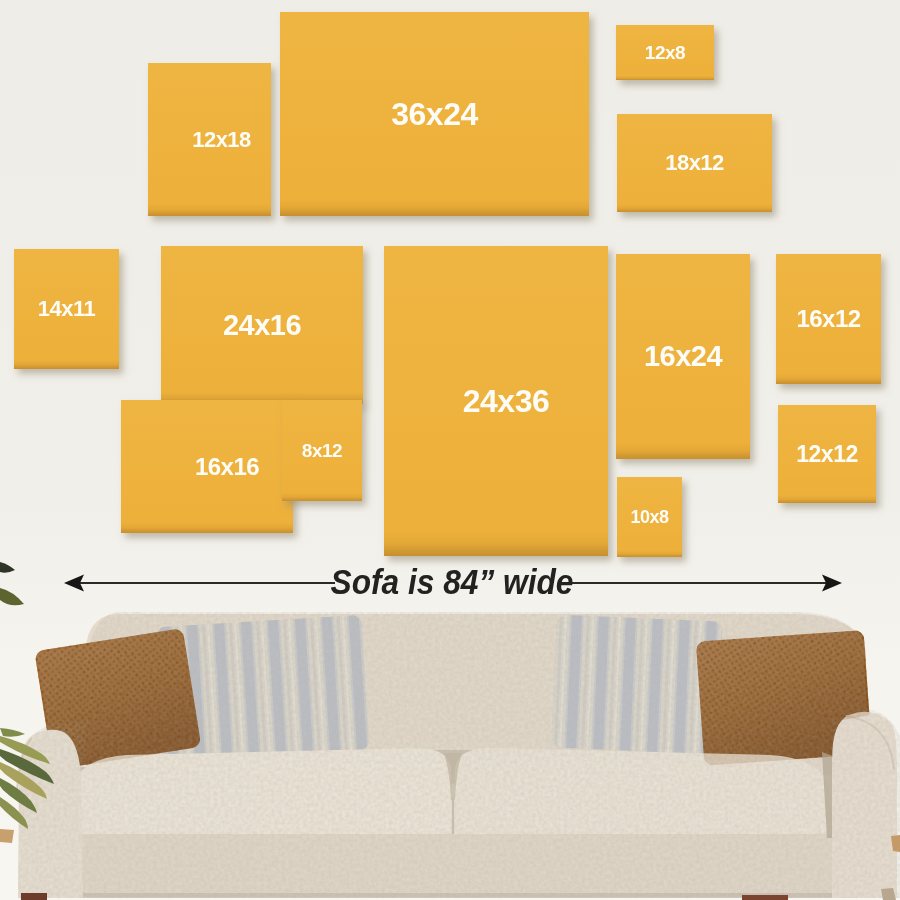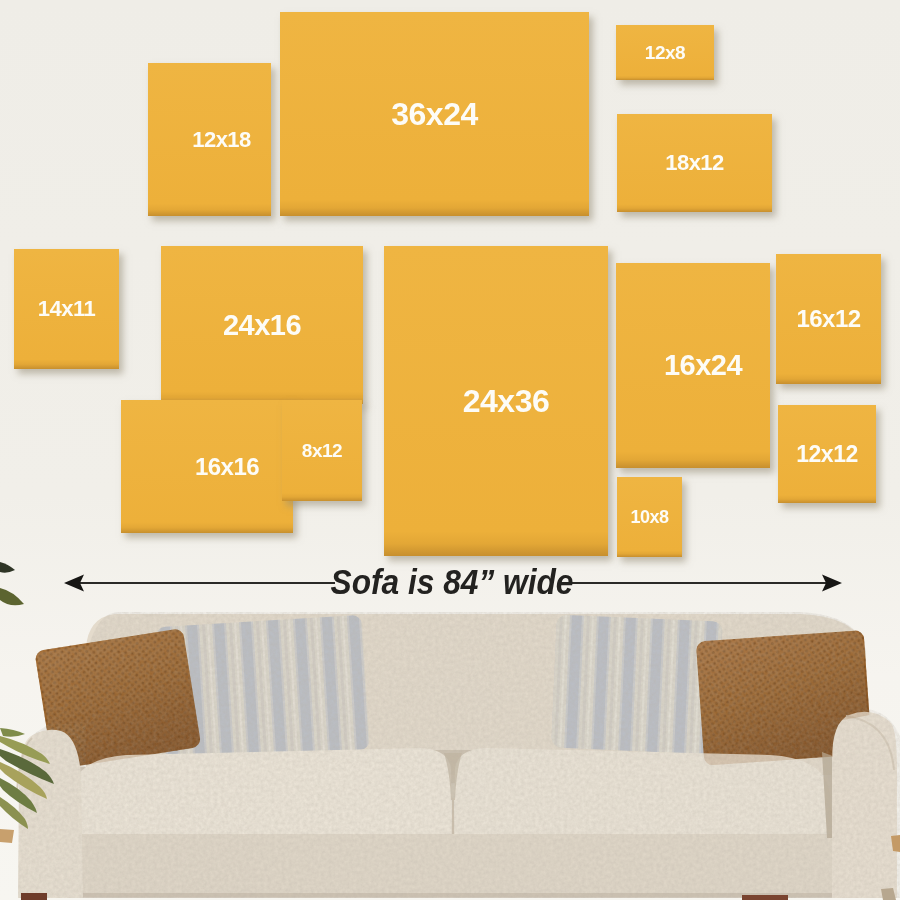--- a/index.html
+++ b/index.html
@@ -22,21 +22,21 @@
   <div class="cv" style="left:616px;top:25px;width:98px;height:55px;font-size:19px;text-align:right;">12x8</div>
 
   <div class="cv" style="left:617px;top:114px;width:155px;height:98px;font-size:22px;">18x12</div>
 
   <div class="cv" style="left:14px;top:249px;width:105px;height:120px;font-size:22px;">14x11</div>
 
   <div class="cv" style="left:149px;top:246px;width:202px;height:158px;font-size:29px;margin-left:12px;">24x16</div>
 
   <div class="cv" style="left:384px;top:246px;width:204px;height:310px;font-size:32px;padding-left:20px;">24x36</div>
 
-  <div class="cv" style="left:616px;top:263px;width:134px;height:205px;font-size:29px;padding-left:20px;">16x24</div>
+  <div class="cv" style="left:616px;top:254px;width:134px;height:205px;font-size:29px;">16x24</div>
 
   <div class="cv" style="left:776px;top:246px;width:105px;height:130px;font-size:24px;margin-top:8px;">16x12</div>
 
   <div class="cv" style="left:121px;top:400px;width:132px;height:133px;font-size:24px;padding-left:40px;">16x16</div>
 
   <div class="cv" style="left:282px;top:400px;width:80px;height:101px;font-size:19px;">8x12</div>
 
   <div class="cv" style="left:778px;top:405px;width:98px;height:98px;font-size:23px;">12x12</div>
 
   <div class="cv" style="left:617px;top:477px;width:65px;height:80px;font-size:18px;">10x8</div>

